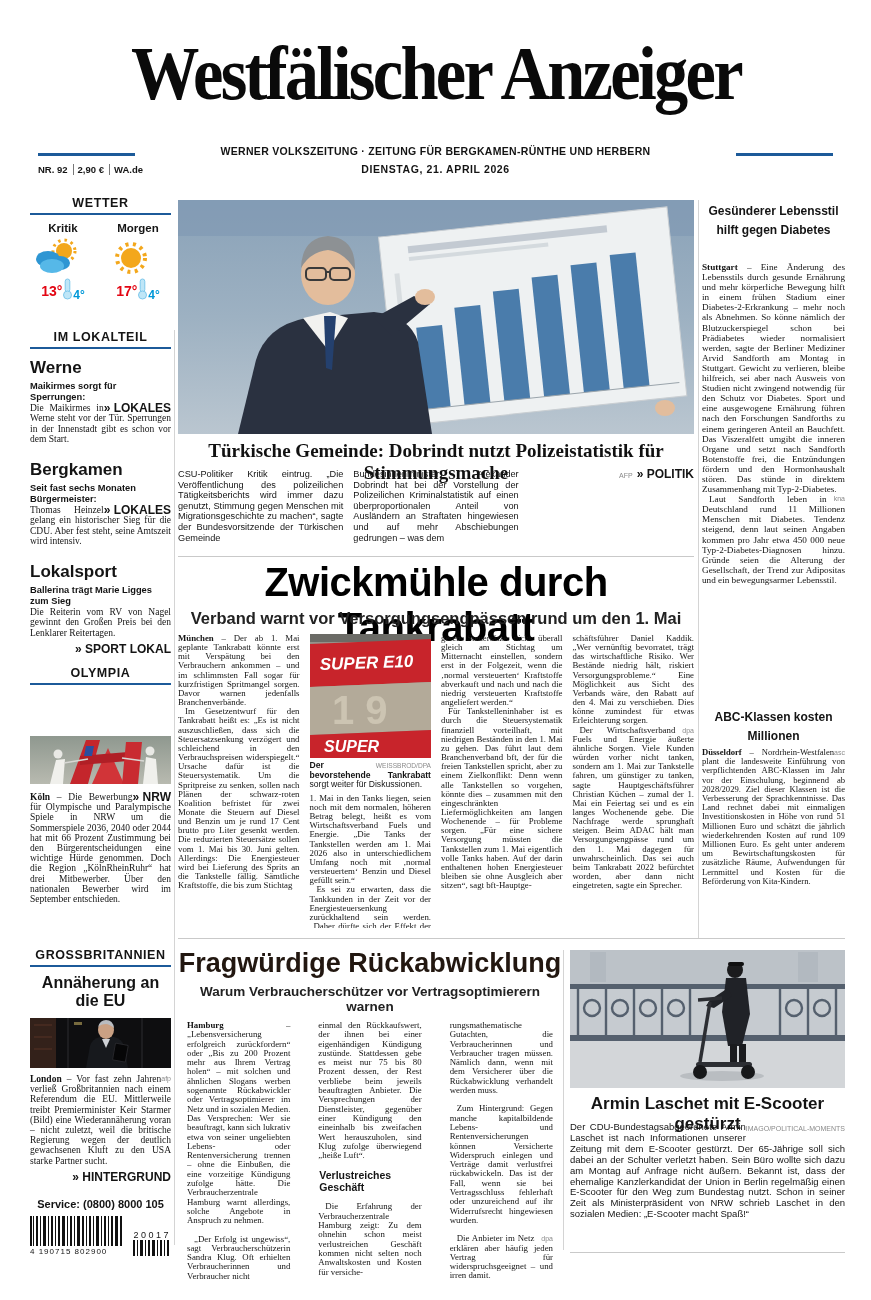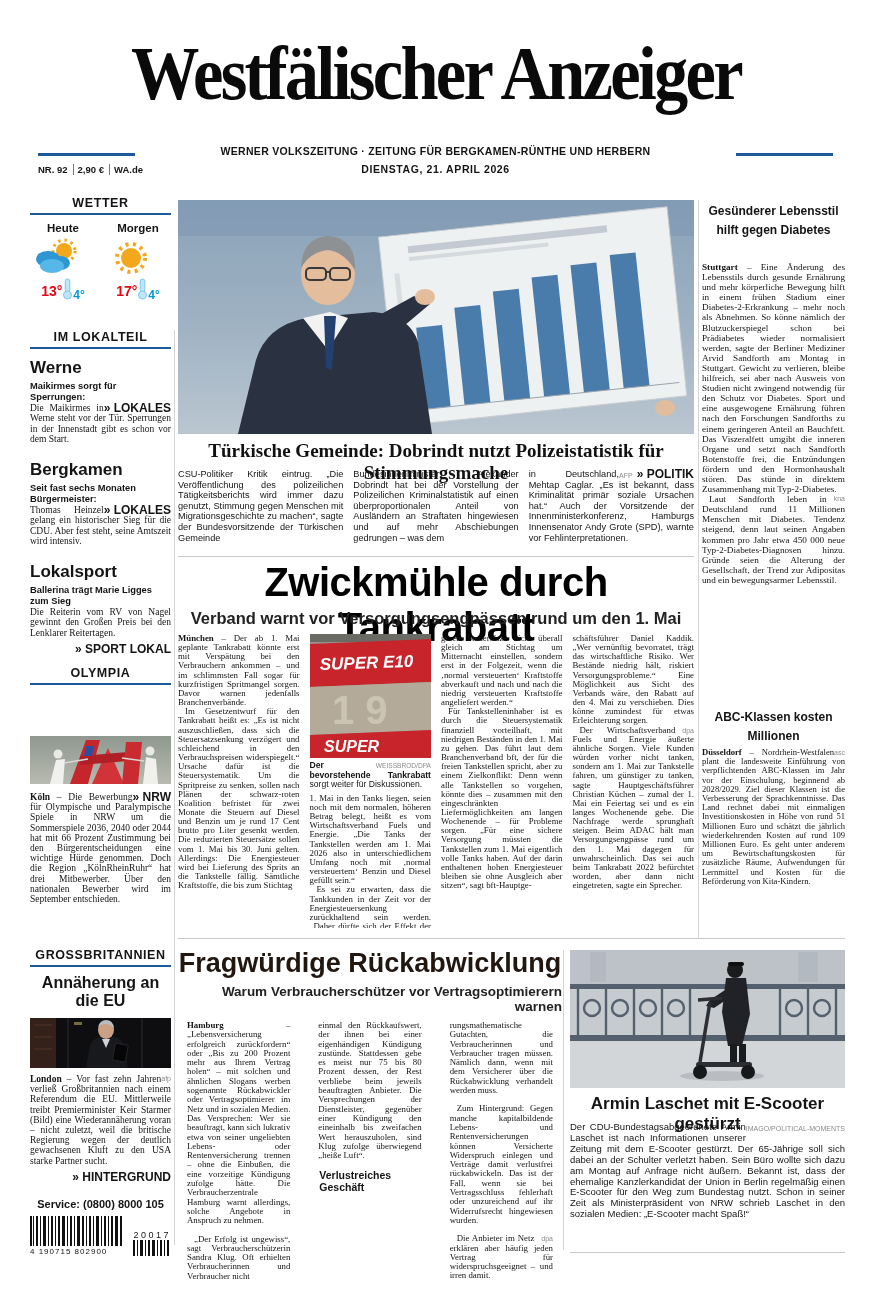--- a/index.html
+++ b/index.html
@@ -70,21 +70,21 @@
   .rightcol{left:702px;top:196px;width:143px;height:742px;}
   .r-head{position:absolute;left:0;right:0;text-align:center;font-family:"Liberation Sans",sans-serif;
     font-weight:bold;font-size:12px;line-height:18.5px;}
   .r-body{position:absolute;left:0;right:0;overflow:hidden;font-size:9.2px;line-height:10.1px;}
   .r-body p{margin:0;}
   .r-body p + p{text-indent:7px;}
   .abc-body{font-size:8.6px;line-height:9.2px;}
   
   .bot-head{left:178px;top:948px;width:384px;text-align:center;font-family:"Liberation Sans",sans-serif;
     font-weight:bold;font-size:27px;color:#221710;}
-  .bot-sub{left:178px;top:984px;width:384px;text-align:right;font-family:"Liberation Sans",sans-serif;
+  .bot-sub{left:178px;top:984px;width:384px;text-align:center;font-family:"Liberation Sans",sans-serif;
     font-weight:bold;font-size:13.5px;color:#222;}
   .bot-cols{left:178px;top:1012px;width:384px;height:284px;display:flex;gap:10px;overflow:hidden;}
   .bot-col{flex:1;font-size:8.8px;line-height:9.3px;}
   .bot-col p{margin:9px;}
   .bot-col p + p{text-indent:7px;}
   .crosshead{font-family:"Liberation Sans",sans-serif;font-weight:bold;font-size:10.5px;line-height:12px;
     margin:7px 0 4px 10px;}
   .las-img{left:570px;top:950px;width:275px;height:138px;overflow:hidden;}
   .las-head{left:570px;top:1094px;width:275px;text-align:center;font-family:"Liberation Sans",sans-serif;
     font-weight:bold;font-size:17px;}
@@ -109,21 +109,21 @@
 
   <div class="abs vrule" style="left:174px;top:330px;height:915px;"></div>
   <div class="abs vrule" style="left:698px;top:200px;height:738px;"></div>
   <div class="abs vrule" style="left:563px;top:950px;height:300px;"></div>
 
   <div class="abs sidebar">
 
     <div class="kicker" style="top:0;">WETTER</div>
     <div class="wx-row">
       <div class="wx-col">
-        <div class="wx-label">Heute</div>
+        <div class="wx-label">Kritik</div>
         <span>
           <svg width="52" height="38" viewBox="0 0 52 38">
             <circle cx="34" cy="13" r="8" fill="#f3a71b"></circle>
             <circle cx="34" cy="13" r="11" fill="none" stroke="#f3a71b" stroke-width="3" stroke-dasharray="2.5,4"></circle>
             <ellipse cx="18" cy="21" rx="12" ry="8" fill="#2e96d3"></ellipse>
             <ellipse cx="30" cy="25" rx="10" ry="7" fill="#2e96d3"></ellipse>
             <ellipse cx="22" cy="28" rx="12" ry="7" fill="#56b8e8"></ellipse>
           </svg>
         </span>
         <div class="wx-temps">
@@ -314,21 +314,21 @@
       <line x1="148" y1="72" x2="152" y2="72" stroke="#3a3a3a" stroke-width="2"></line>
       <path d="M196 118 L236 96 L252 104 L214 136 Z" fill="#2a3140"></path>
       <ellipse cx="247" cy="97" rx="10" ry="8" fill="#e3bd9c"></ellipse>
     </svg>
   </div>
 
   <div class="abs strap-head">Türkische Gemeinde: Dobrindt nutzt Polizeistatistik für Stimmungsmache</div>
   <div class="abs strap-cols">
     <div class="strap-col">CSU-Politiker Kritik eintrug. „Die Veröffentlichung des polizeilichen Tätigkeitsberichts wird immer dazu genutzt, Stimmung gegen Menschen mit Migrationsgeschichte zu machen“, sagte der Bundesvorsitzende der Türkischen Gemeinde</div>
     <div class="strap-col">Bundesinnenminister Alexander Dobrindt hat bei der Vorstellung der Polizeilichen Kriminalstatistik auf einen überproportionalen Anteil von Ausländern an Straftaten hingewiesen und auf mehr Abschiebungen gedrungen – was dem</div>
-    <div class="strap-col"><span class="ref tailref">» POLITIK</span><span class="credit tailref" style="margin-right:4px;position:relative;top:2px;">AFP</span><span>in Deutschland, Mehtap Caglar. „Es ist bekannt, dass Kriminalität primär soziale Ursachen hat.“ Auch der Vorsitzende der Innenministerkonferenz, Hamburgs Innensenator Andy Grote (SPD), warnte vor Fehlinterpretationen.</span></div>
+    <div class="strap-col"><span class="ref tailref">» POLITIK</span><span class="credit tailref" style="margin-right:4px;position:relative;top:2px;">AFP</span></div>
   </div>
   <div class="abs hrule" style="left:178px;top:556px;width:516px;"></div>
 
   <div class="abs main-head">Zwickmühle durch Tankrabatt</div>
   <div class="abs main-sub">Verband warnt vor Versorgungsengpässen rund um den 1. Mai</div>
   <div class="abs main-cols">
     <div class="main-col just">
       <p><span class="dl">München</span> <span>– Der ab 1. Mai geplante Tankrabatt könnte erst mit Verspätung bei den Verbrauchern ankommen – und im schlimmsten Fall sogar für kurzfristigen Spritmangel sorgen. Davor warnen jedenfalls Branchenverbände.</span></p>
       <p>Im Gesetzentwurf für den Tankrabatt heißt es: „Es ist nicht auszuschließen, dass sich die Steuersatzsenkung verzögert und schleichend in den Verbrauchspreisen widerspiegelt.“ Ursache dafür ist die Steuersystematik. Um die Spritpreise zu senken, sollen nach Plänen der schwarz-roten Koalition befristet für zwei Monate die Steuern auf Diesel und Benzin um je rund 17 Cent brutto pro Liter gesenkt werden. Die reduzierten Steuersätze sollen vom 1. Mai bis 30. Juni gelten. Allerdings: Die Energiesteuer wird bei Lieferung des Sprits an die Tankstelle fällig. Sämtliche Kraftstoffe, die bis zum Stichtag</p>
     </div>
@@ -378,20 +378,21 @@
   <div class="abs bot-head">Fragwürdige Rückabwicklung</div>
   <div class="abs bot-sub">Warum Verbraucherschützer vor Vertragsoptimierern warnen</div>
   <div class="abs bot-cols">
     <div class="bot-col just">
       <p><span class="dl">Hamburg</span> <span>– „Lebensversicherung erfolgreich zurückfordern“ oder „Bis zu 200 Prozent mehr aus Ihrem Vertrag holen“ – mit solchen und ähnlichen Slogans werben sogenannte Rückabwickler oder Vertragsoptimierer im Netz und in sozialen Medien. Das Versprechen: Wer sie beauftragt, kann sich lukrativ etwa von seiner ungeliebten Lebens- oder Rentenversicherung trennen – ohne die Einbußen, die eine vorzeitige Kündigung zufolge hätte. Die Verbraucherzentrale Hamburg warnt allerdings, solche Angebote in Anspruch zu nehmen.</span></p>
       <p>„Der Erfolg ist ungewiss“, sagt Verbraucherschützerin Sandra Klug. Oft erhielten Verbraucherinnen und Verbraucher nicht</p>
     </div>
     <div class="bot-col just">
       <p>einmal den Rückkaufswert, der ihnen bei einer eigenhändigen Kündigung zustünde. Stattdessen gebe es meist nur 75 bis 80 Prozent dessen, der Rest verbliebe beim jeweils beauftragten Anbieter. Die Versprechungen der Dienstleister, gegenüber einer Kündigung den eineinhalb bis zweifachen Wert herauszuholen, sind Klug zufolge überwiegend „heiße Luft“.</p>
       <div class="crosshead">Verlustreiches Geschäft</div>
+      <p style="text-indent:7px;">Die Erfahrung der Verbraucherzentrale Hamburg zeigt: Zu dem ohnehin schon meist verlustreichen Geschäft kommen nicht selten noch Anwaltskosten und Kosten für versiche-</p>
     </div>
     <div class="bot-col just">
       <p>rungsmathematische Gutachten, die Verbraucherinnen und Verbraucher tragen müssen. Nämlich dann, wenn mit dem Versicherer über die Rückabwicklung verhandelt werden muss.</p>
       <p>Zum Hintergrund: Gegen manche kapitalbildende Lebens- und Rentenversicherungen können Versicherte Widerspruch einlegen und Verträge damit verlustfrei rückabwickeln. Das ist der Fall, wenn sie bei Vertragsschluss fehlerhaft oder unzureichend auf ihr Widerrufsrecht hingewiesen wurden.</p>
       <p><span class="credit tailref">dpa</span><span>Die Anbieter im Netz erklären aber häufig jeden Vertrag für widerspruchsgeeignet – und irren damit.</span></p>
     </div>
   </div>
 
   <div class="abs las-img">
     <svg width="275" height="138" viewBox="0 0 275 138" preserveAspectRatio="none">

